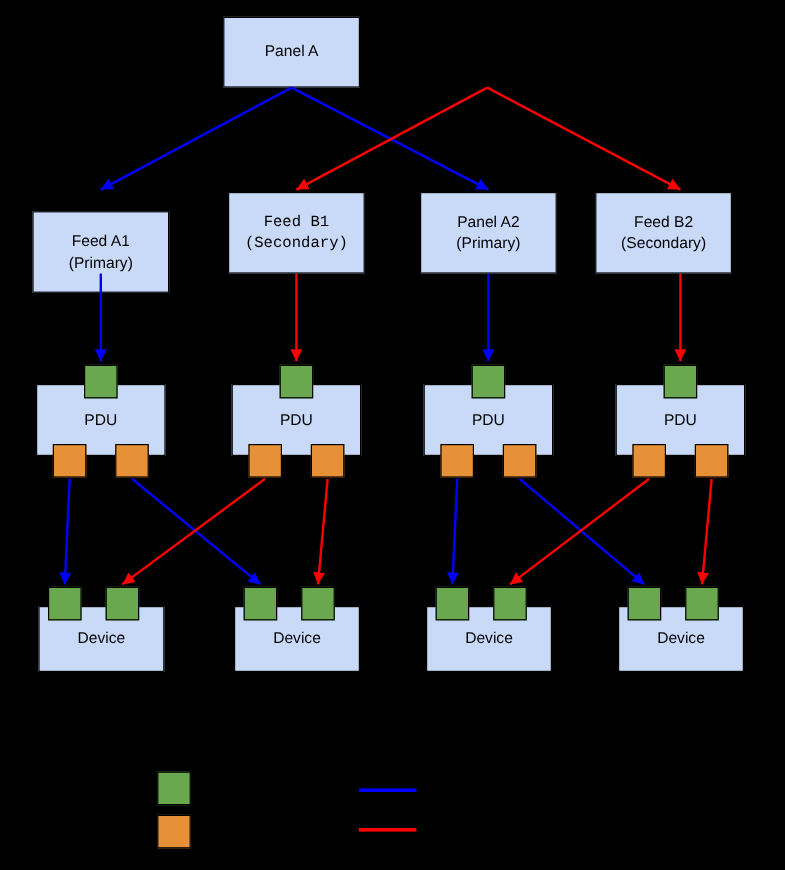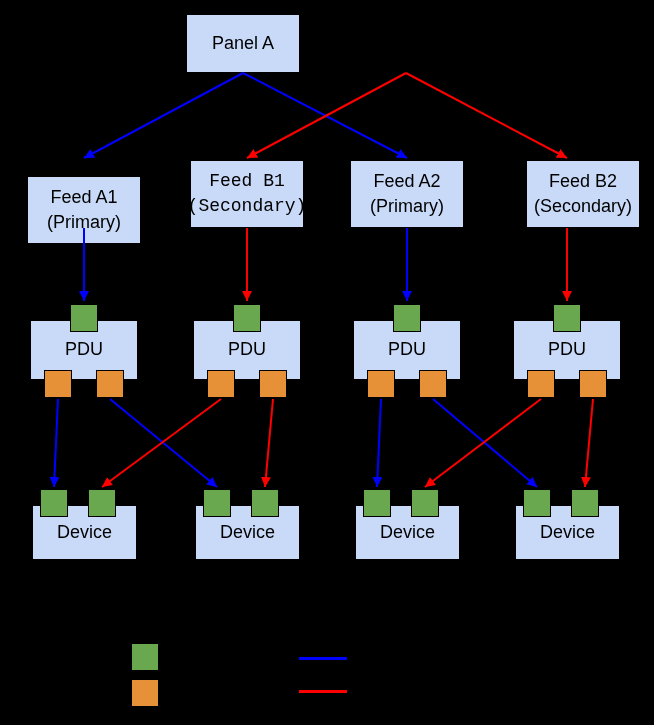--- a/index.html
+++ b/index.html
@@ -5,29 +5,29 @@
   html,body{margin:0;padding:0;background:#000;}
   .canvas{
     position:relative;width:654px;height:725px;overflow:hidden;
     background:var(--background,#000);
     font-family:"Liberation Sans",sans-serif;
   }
   .box{
     position:absolute;z-index:1;box-sizing:border-box;
     background:var(--box_fill,#c9daf8);
     border:1px solid var(--box_border,#000);
-    color:#000;font-size:18px;line-height:1.4;text-align:left;
+    color:#000;font-size:13px;line-height:1.4;text-align:left;
     display:flex;flex-direction:column;align-items:center;justify-content:center;
   }
   .panel-a{left:186px;top:14px;width:114px;height:59px;}
   .panel-b{left:349px;top:14px;width:114px;height:59px;}
   .feed-1{left:27px;top:176px;width:114px;height:68px;}
   .feed-2{left:190px;top:160px;width:114px;height:68px;font-family:Liberation Mono, monospace;}
   .feed-3{left:350px;top:160px;width:114px;height:68px;}
-  .feed-4{left:526px;top:160px;width:114px;height:68px;}
+  .feed-4{left:496px;top:160px;width:114px;height:68px;}
   .pdu-1{left:30px;top:320px;width:108px;height:60px;}
   .pdu-2{left:193px;top:320px;width:108px;height:60px;}
   .pdu-3{left:353px;top:320px;width:108px;height:60px;}
   .pdu-4{left:513px;top:320px;width:108px;height:60px;}
   .dev-1{left:32px;top:505px;width:105px;height:55px;}
   .dev-2{left:195px;top:505px;width:105px;height:55px;}
   .dev-3{left:355px;top:505px;width:105px;height:55px;}
   .dev-4{left:515px;top:505px;width:105px;height:55px;}
 
   .port{
@@ -91,21 +91,21 @@
 
   <div class="box feed-1">
     <span>Feed A1</span>
     <span>(Primary)</span>
   </div>
   <div class="box feed-2">
     <span>Feed B1</span>
     <span>(Secondary)</span>
   </div>
   <div class="box feed-3">
-    <span>Feed A2</span>
+    <span>Panel A2</span>
     <span>(Primary)</span>
   </div>
   <div class="box feed-4">
     <span>Feed B2</span>
     <span>(Secondary)</span>
   </div>
 
   <div class="box pdu-1">
     <span>PDU</span>
   </div>

